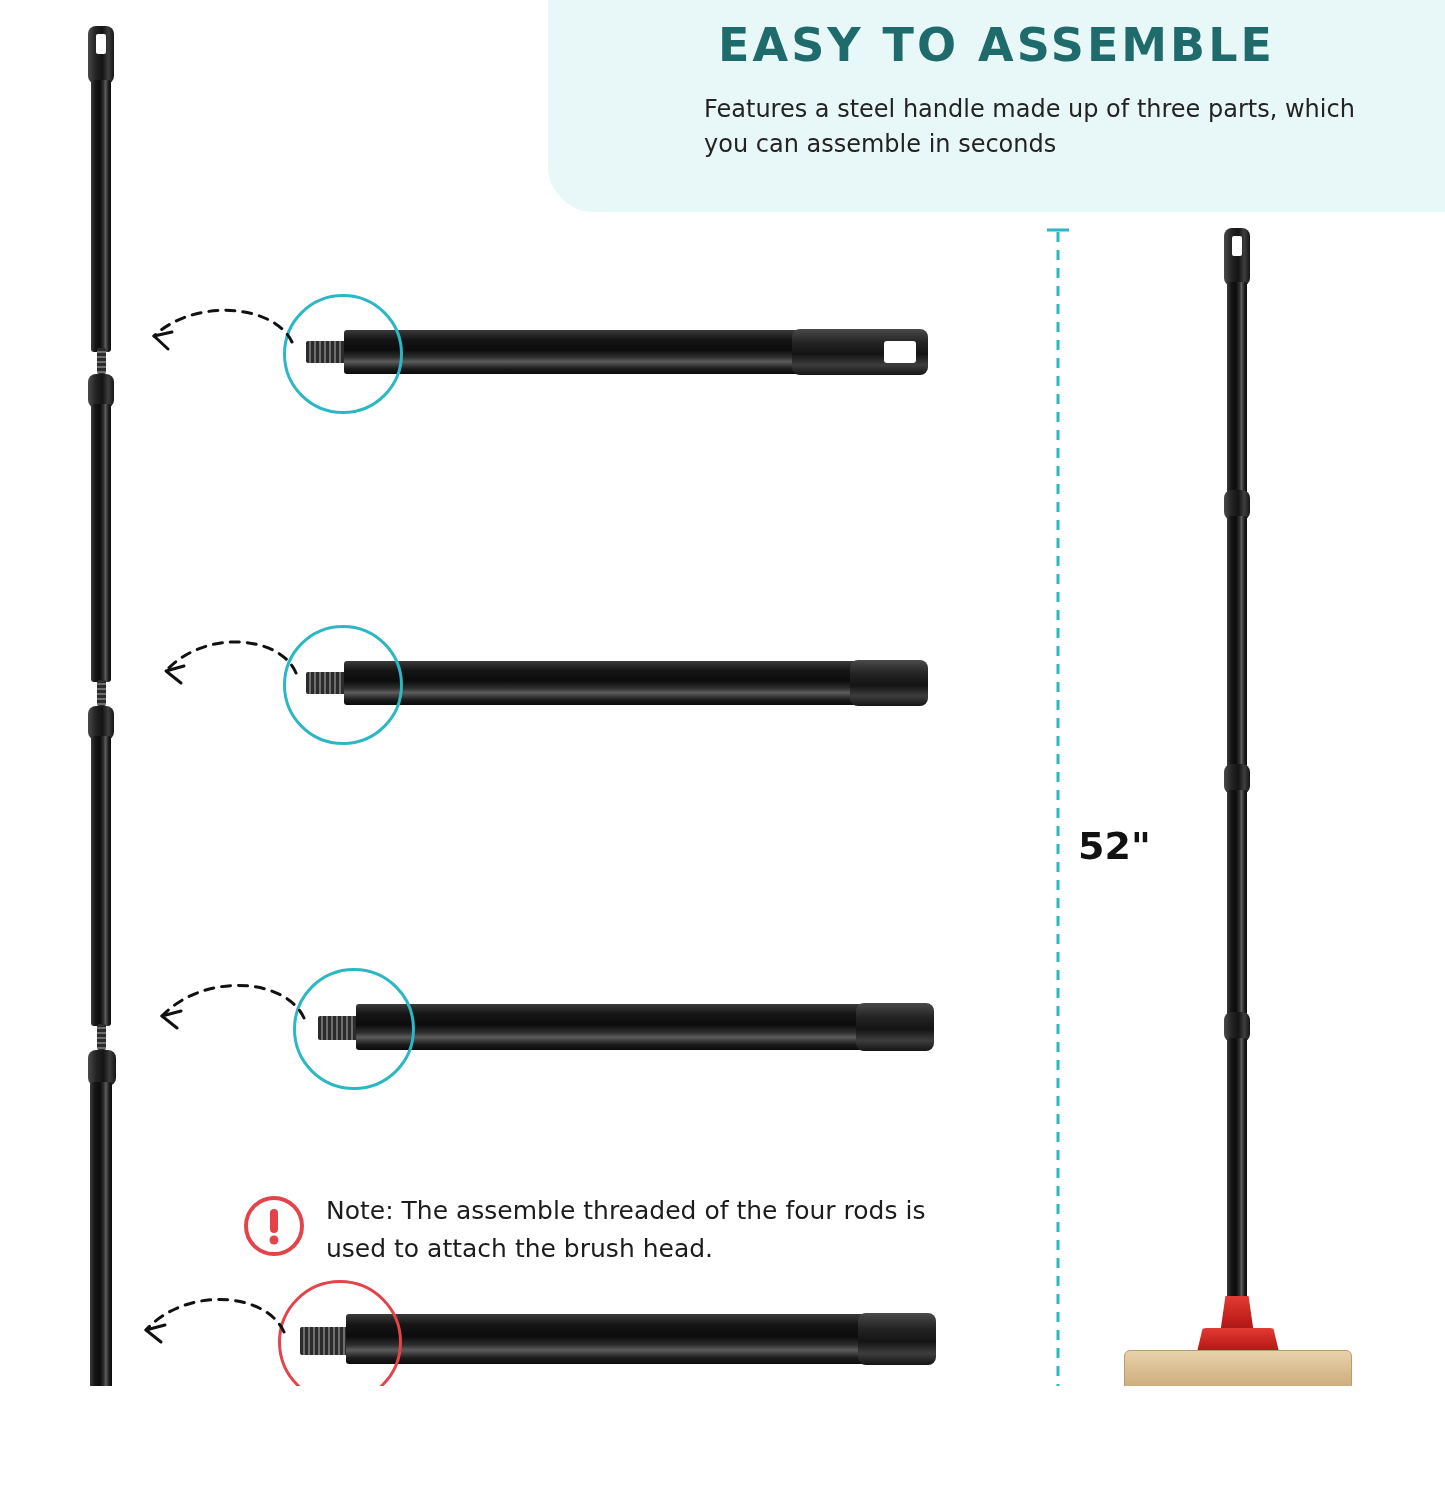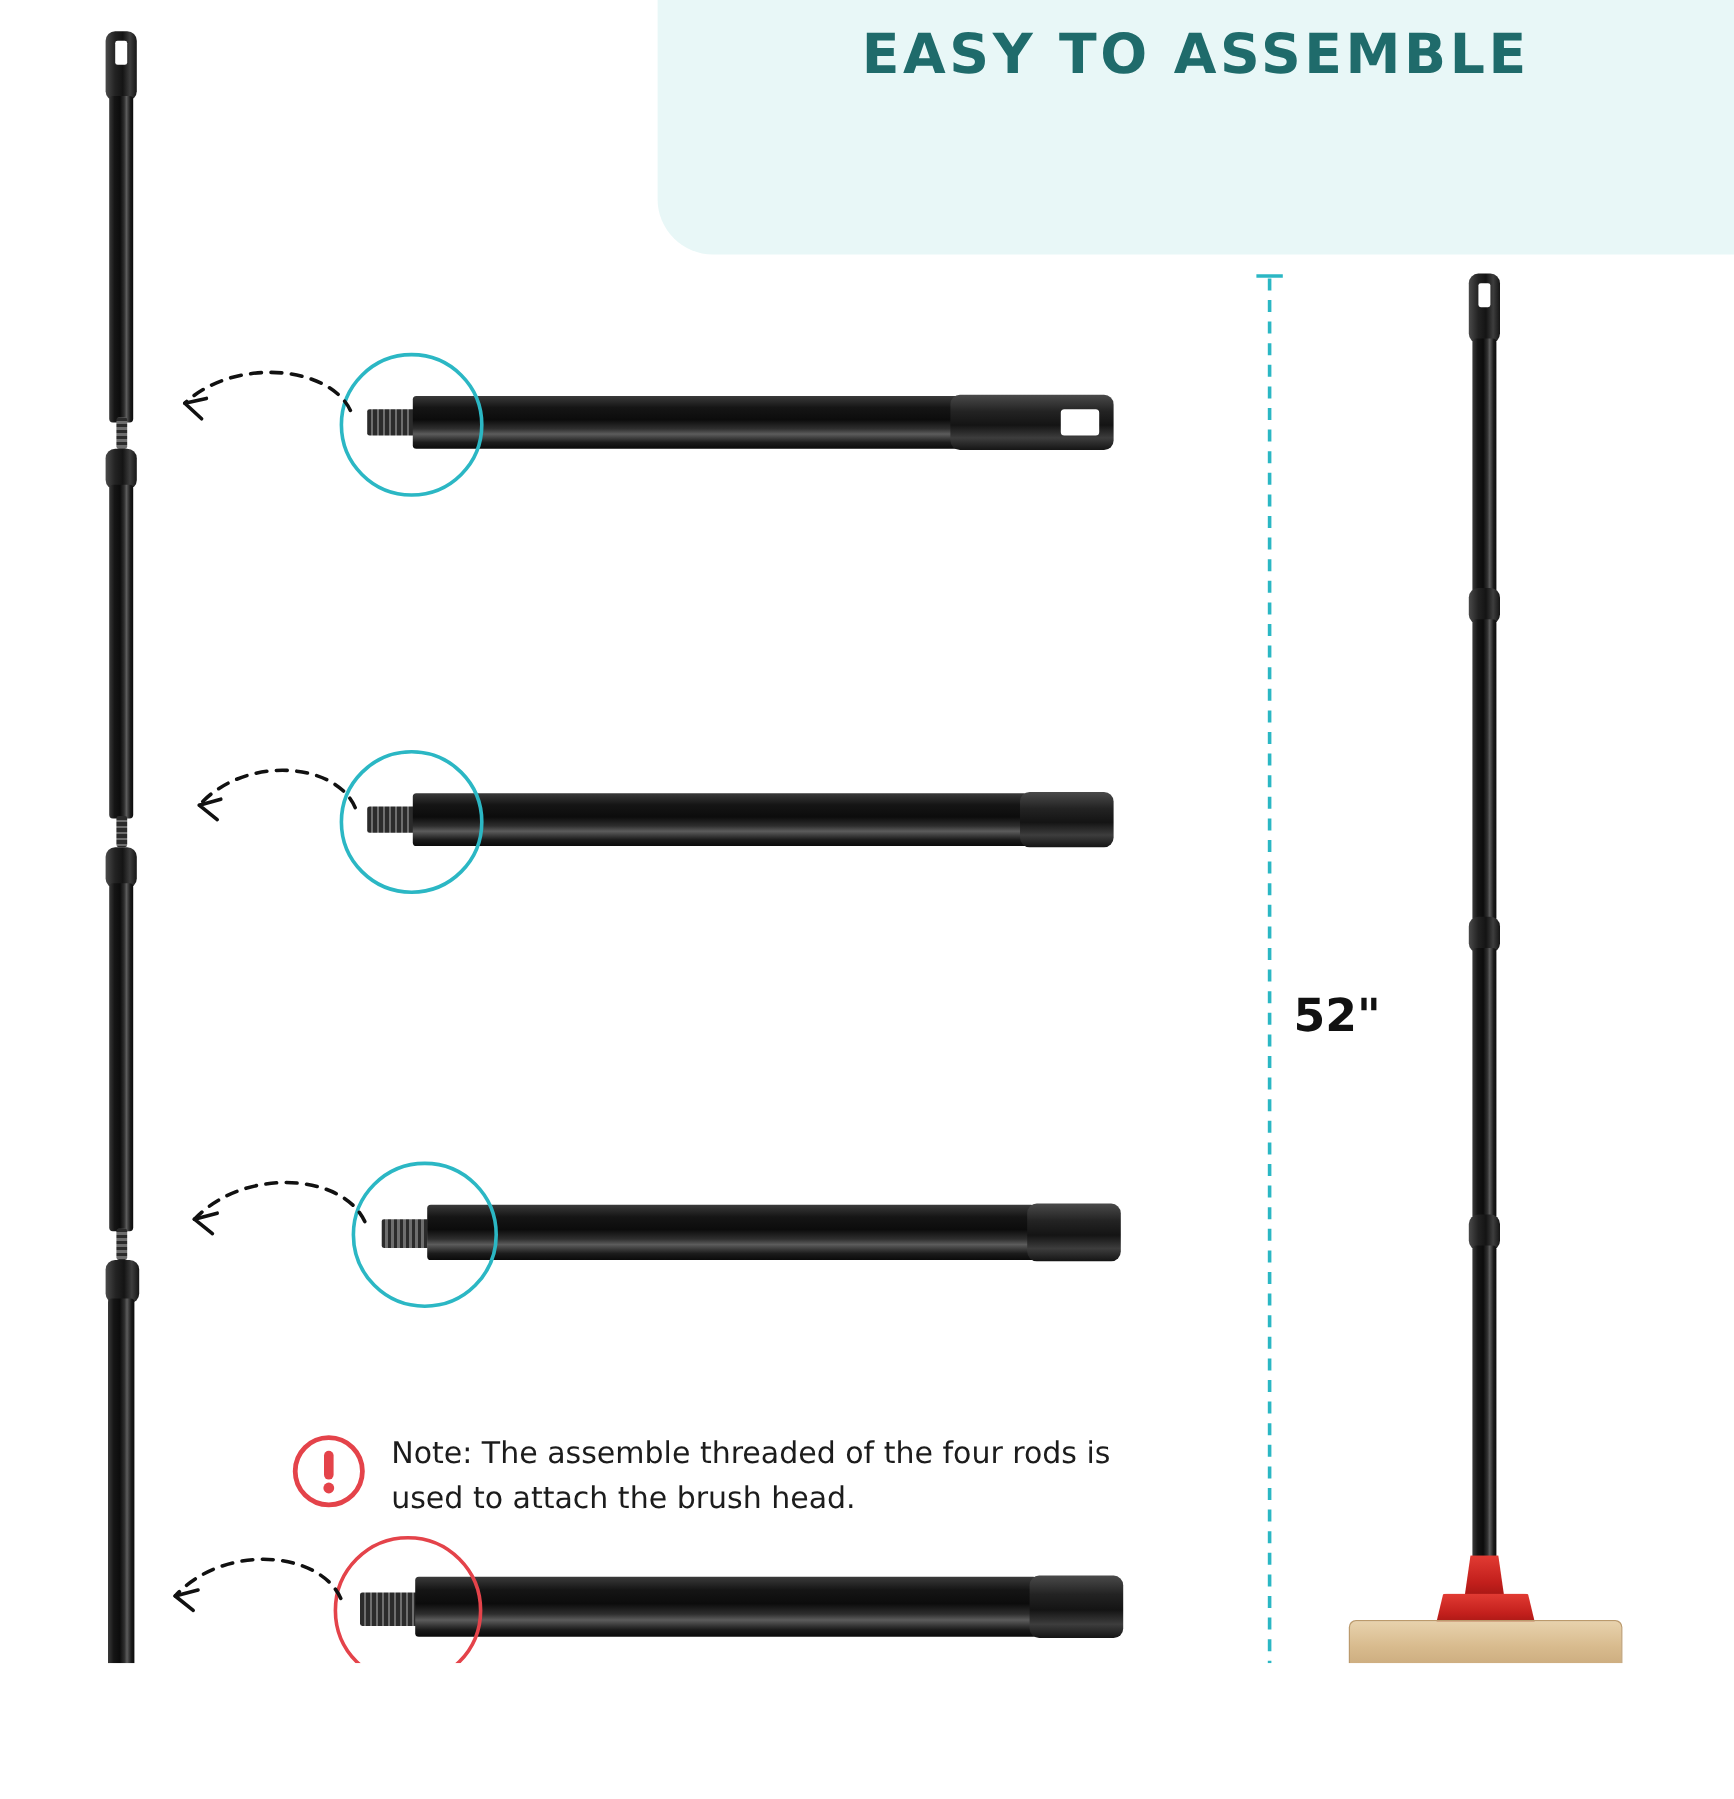--- a/index.html
+++ b/index.html
@@ -162,20 +162,21 @@
   }
   svg { display: block; }
 </style>
 </head>
 <body>
 
 <div id="page">
 
   <div class="banner">
     <div class="banner-title">EASY TO ASSEMBLE</div>
+    <div class="banner-sub">Features a steel handle made up of three parts, which you can assemble in seconds</div>
   </div>
 
   <div>
 
     <div class="cap-v" style="left:88px; top:26px; width:26px; height:58px;"></div>
     <div style="position:absolute; left:96px; top:34px; width:10px; height:20px; background:#ffffff; border-radius:2px;"></div>
     <div class="rod-v" style="left:91px; top:80px; width:20px; height:272px;"></div>
     <div class="thread-v" style="left:97px; top:348px; width:9px; height:26px;"></div>
 
     <div class="cap-v" style="left:88px; top:374px; width:26px; height:34px;"></div>

